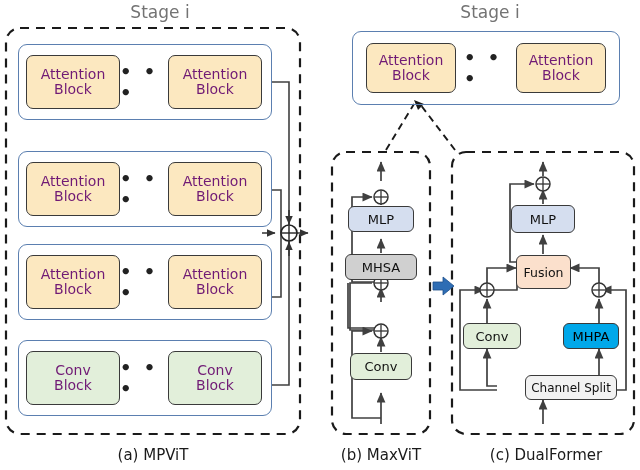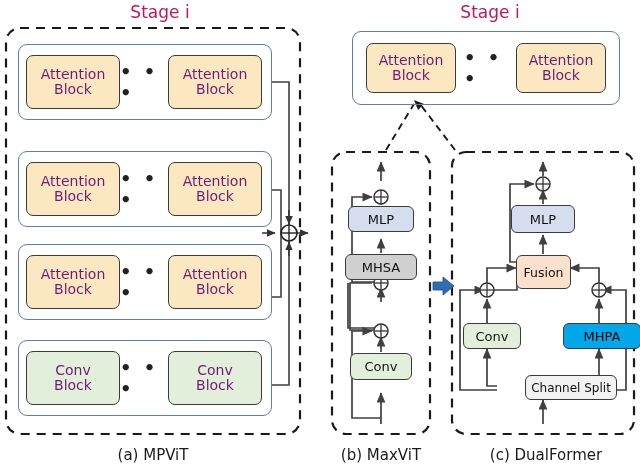--- a/index.html
+++ b/index.html
@@ -1,20 +1,20 @@
 <!DOCTYPE html>
 <html><head>
 <meta charset="utf-8">
 <style>
   html,body{margin:0;padding:0;background:#ffffff;}
   body{width:640px;height:470px;position:relative;overflow:hidden;
        font-family:"DejaVu Sans","Liberation Sans",sans-serif;color:#111;}
   .root{position:absolute;inset:0;}
   svg.layer{position:absolute;left:0;top:0;width:640px;height:470px;}
-  .ttl{position:absolute;font-size:17px;color:#be185d;text-align:center;white-space:nowrap;}
+  .ttl{position:absolute;font-size:17px;color:#737373;text-align:center;white-space:nowrap;}
   .cap{position:absolute;font-size:15px;color:#1a1a1a;text-align:center;white-space:nowrap;}
   .blk{position:absolute;display:flex;align-items:center;justify-content:center;
        text-align:center;line-height:1.08;box-sizing:border-box;
        border:1.4px solid #3a3a3a;border-radius:7px;color:#701a75;}
   .blk.att{background:#FCE8C0;font-size:14px;}
   .blk.conv{background:#E2EFDA;font-size:14px;}
   .grp{position:absolute;box-sizing:border-box;border:1.5px solid #5b7fb0;
        border-radius:9px;background:transparent;}
   .dots{position:absolute;font-size:18px;letter-spacing:3px;color:#222;
         display:flex;align-items:center;justify-content:center;font-weight:700;}
@@ -179,20 +179,20 @@
   <div class="dots" style="left:464px;top:54px;width:46px;height:28px;">• • •</div>
   <div class="blk att" style="left:516px;top:43px;width:90px;height:50px;">Attention<br>Block</div>
 
   <div class="sm mlp" style="left:348px;top:206px;width:66px;height:26px;">MLP</div>
   <div class="sm mhsa" style="left:345px;top:254px;width:72px;height:26px;">MHSA</div>
   <div class="sm cv" style="left:350px;top:353px;width:62px;height:27px;">Conv</div>
 
   <div class="sm mlp" style="left:511px;top:205px;width:64px;height:28px;">MLP</div>
   <div class="sm fus" style="left:516px;top:255px;width:55px;height:34px;">Fusion</div>
   <div class="sm cv" style="left:463px;top:323px;width:58px;height:26px;">Conv</div>
-  <div class="sm mhpa" style="left:563px;top:323px;width:78px;height:26px;">MHPA</div>
+  <div class="sm mhpa" style="left:563px;top:323px;width:56px;height:26px;">MHPA</div>
   <div class="sm csp" style="left:497px;top:375px;width:92px;height:25px;">Channel Split</div>
 
   <div class="cap" style="left:53px;top:446px;width:200px;">(a)  MPViT</div>
   <div class="cap" style="left:291px;top:446px;width:180px;">(b)  MaxViT</div>
   <div class="cap" style="left:446px;top:446px;width:200px;">(c)  DualFormer</div>
 
 </div>
 
 </body></html>

